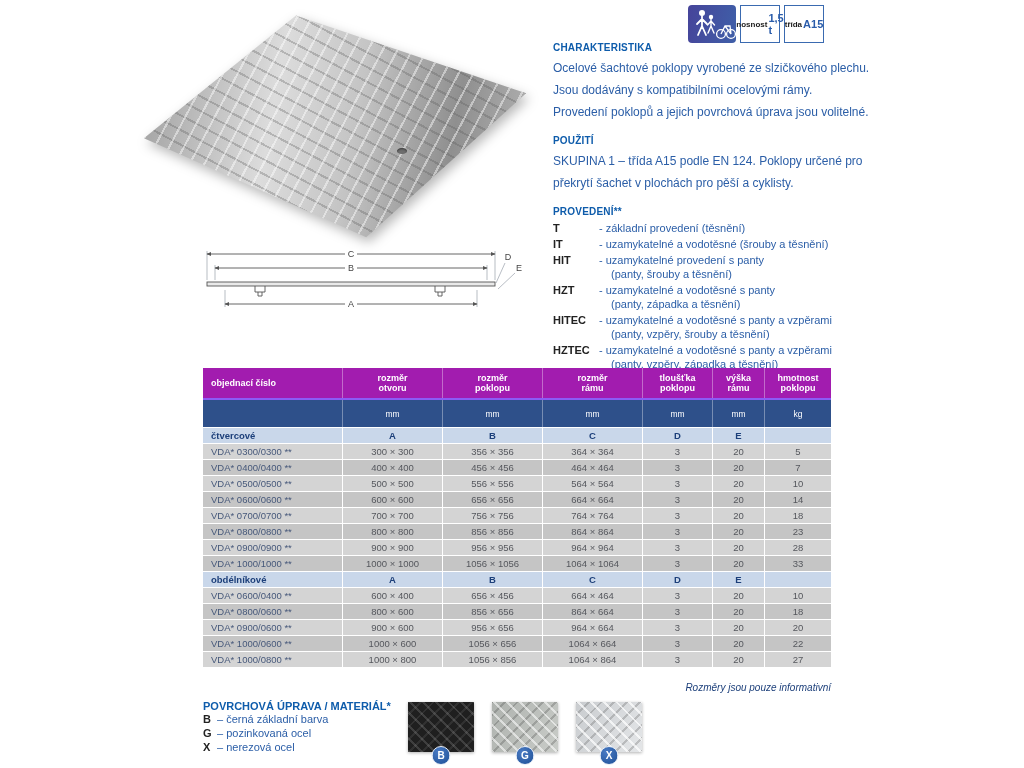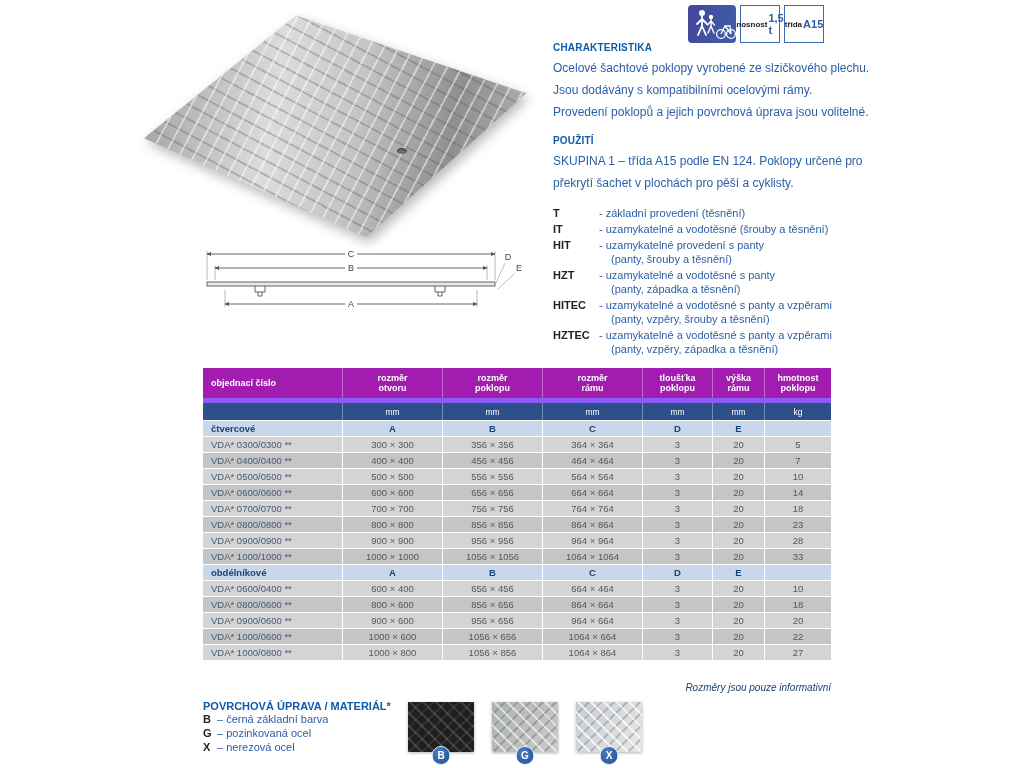--- a/index.html
+++ b/index.html
@@ -41,21 +41,21 @@
   .t-row{display:flex;width:100%}
   .t-cell{display:flex;align-items:center;justify-content:center;text-align:center;border-right:1px solid #fff}
   .c0{width:140px;justify-content:flex-start;text-align:left;padding-left:8px}
   .c1,.c2,.c3{width:100px}
   .c4{width:70px}
   .c5{width:52px}
   .c6{width:66px;border-right:none}
   .t-head{background:#a21caf;color:#fff;height:30px;font-weight:bold;font-size:9px}
   .t-head .t-cell{white-space:pre-line;line-height:10.5px;border-right:1px solid rgba(255,255,255,.35)}
   .t-head .c6{border-right:none}
-  .t-units{background:#2e508a;color:#fff;height:22px;font-size:8.5px;border-top:5px solid #8b5cf6}
+  .t-units{background:#2e508a;color:#fff;height:29px;font-size:8.5px;border-top:2px solid #8b5cf6}
   .t-units .t-cell{border-right:1px solid rgba(255,255,255,.35)}
   .t-units .c6{border-right:none}
   .group-row{background:#c9d7ea;color:#1c3f7a;font-weight:bold;height:16px;border-top:1px solid #fff;font-size:9.5px}
   .data-row{height:16px;color:#55575d;border-top:1px solid #fff}
   .data-row .c0{color:#46587a}
   .row-light{background:#d4d4d4}
   .row-dark{background:#c5c5c5}
   .footnote{position:absolute;left:203px;top:682px;width:628px;text-align:right;font-size:10px;font-style:italic;color:#1c3f7a}
 
   
@@ -122,20 +122,21 @@
       <p>Ocelové šachtové poklopy vyrobené ze slzičkového plechu.
 Jsou dodávány s kompatibilními ocelovými rámy.
 Provedení poklopů a jejich povrchová úprava jsou volitelné.</p>
     </div>
     <div class="sect">
       <h3>POUŽITÍ</h3>
       <p>SKUPINA 1 – třída A15 podle EN 124. Poklopy určené pro
 překrytí šachet v plochách pro pěší a cyklisty.</p>
     </div>
     <div class="sect">
+      <h3>PROVEDENÍ**</h3>
       <div>
           <div class="prov-item">
             <span class="prov-code">T</span>
             <span class="prov-desc">- základní provedení (těsnění)</span>
           </div>
           <div class="prov-item">
             <span class="prov-code">IT</span>
             <span class="prov-desc">- uzamykatelné a vodotěsné (šrouby a těsnění)</span>
           </div>
           <div class="prov-item">

